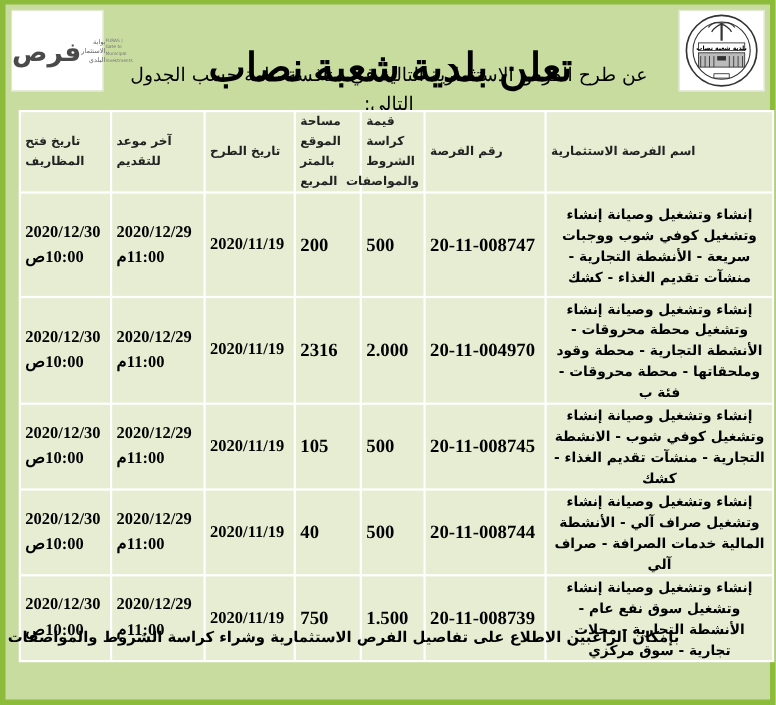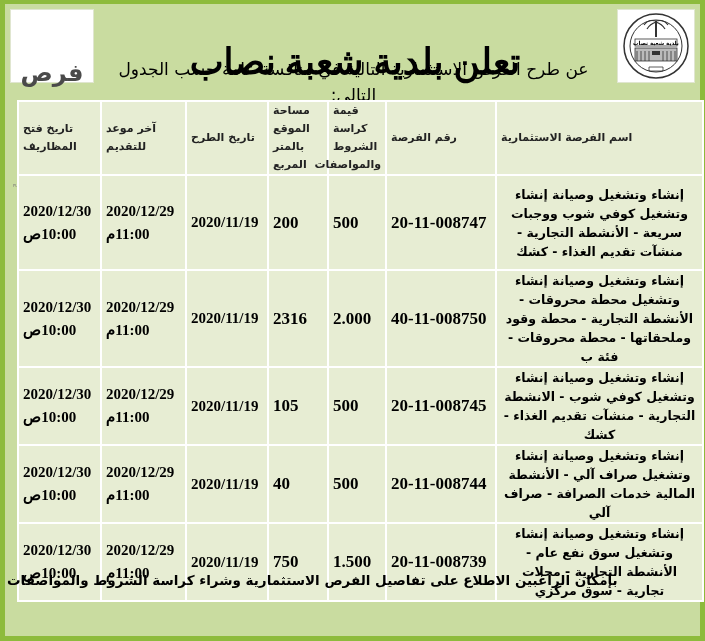--- a/index.html
+++ b/index.html
@@ -12,21 +12,21 @@
   .frame {
     position:absolute; left:0; top:0; width:705px; height:641px;
     box-sizing:border-box;
     border:5px solid #8dbb3c;
     border-top-width:4px;
     background:#c9dca0;
   }
   .logo-left {
     position:absolute; left:5px; top:5px; width:84px; height:74px;
     background:#ffffff; border:1px solid #e0e6d0; box-sizing:border-box;
-    display:flex; flex-direction:column; align-items:center; justify-content:flex-start;gap:44px;
+    display:flex; flex-direction:row; align-items:center; justify-content:flex-start;
   }
   .logo-left .skyline { margin-top:6px; }
   .logo-left .furas-word {
     font-family:"DejaVu Sans", sans-serif; font-size:24px; font-weight:bold; color:#4a4a4a;
     line-height:24px; margin-top:1px; direction:rtl;
   }
   .logo-left .sub1 { font-size:6px; color:#666; line-height:8px; margin-top:2px; direction:rtl; }
   .logo-left .sub2 { font-size:4px; color:#777; line-height:6px; }
   .logo-right {
     position:absolute; right:5px; top:5px; width:78px; height:74px;
@@ -147,21 +147,21 @@
               <div>2020/12/29</div>
               <div>11:00م</div>
             </td>
           <td class="date">
               <div>2020/12/30</div>
               <div>10:00ص</div>
             </td>
         </tr>
         <tr style="height:93px">
           <td class="name">إنشاء وتشغيل وصيانة إنشاء وتشغيل محطة محروقات - الأنشطة التجارية - محطة وقود وملحقاتها - محطة محروقات - فئة ب</td>
-          <td class="num">40-11-008750</td>
+          <td class="num">20-11-004970</td>
           <td class="num">2.000</td>
           <td class="num">2316</td>
           <td class="date">2020/11/19</td>
           <td class="date">
               <div>2020/12/29</div>
               <div>11:00م</div>
             </td>
           <td class="date">
               <div>2020/12/30</div>
               <div>10:00ص</div>

